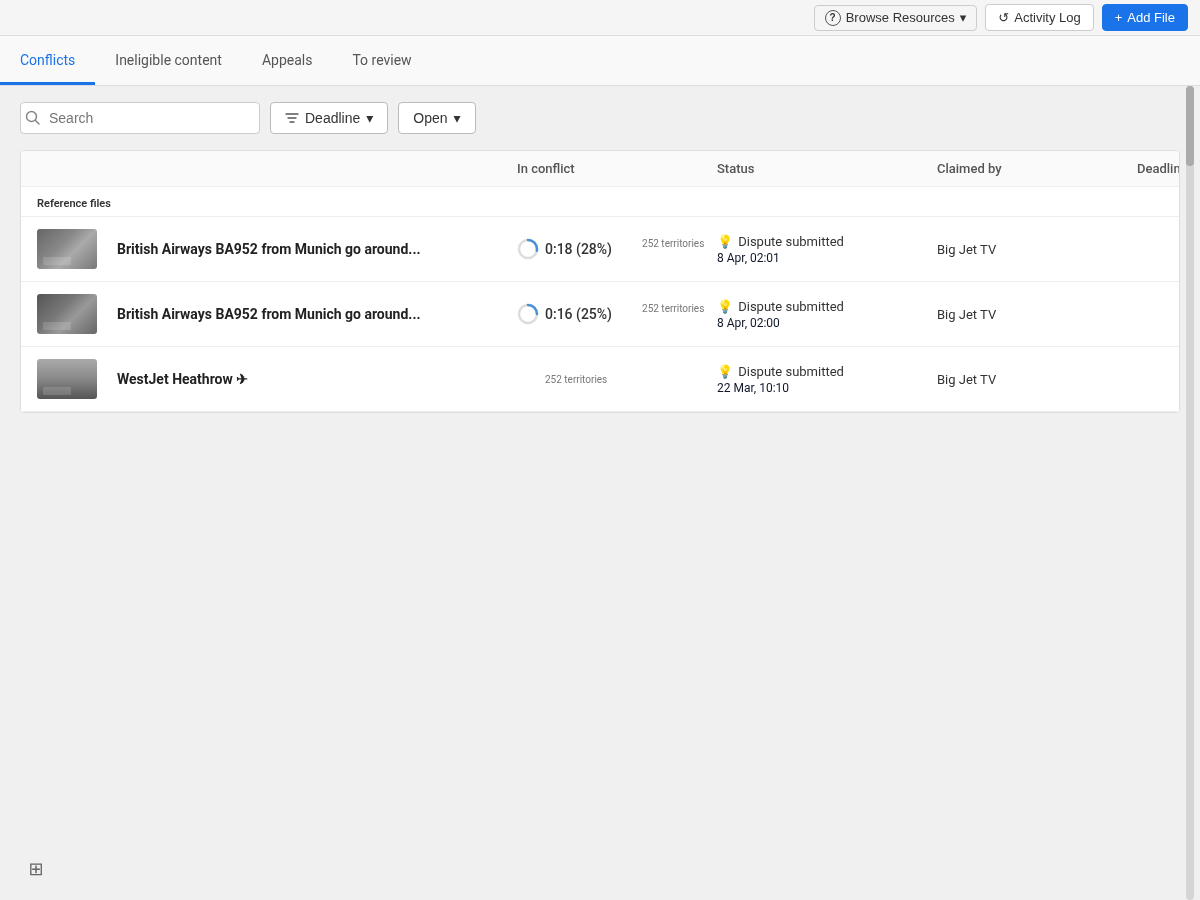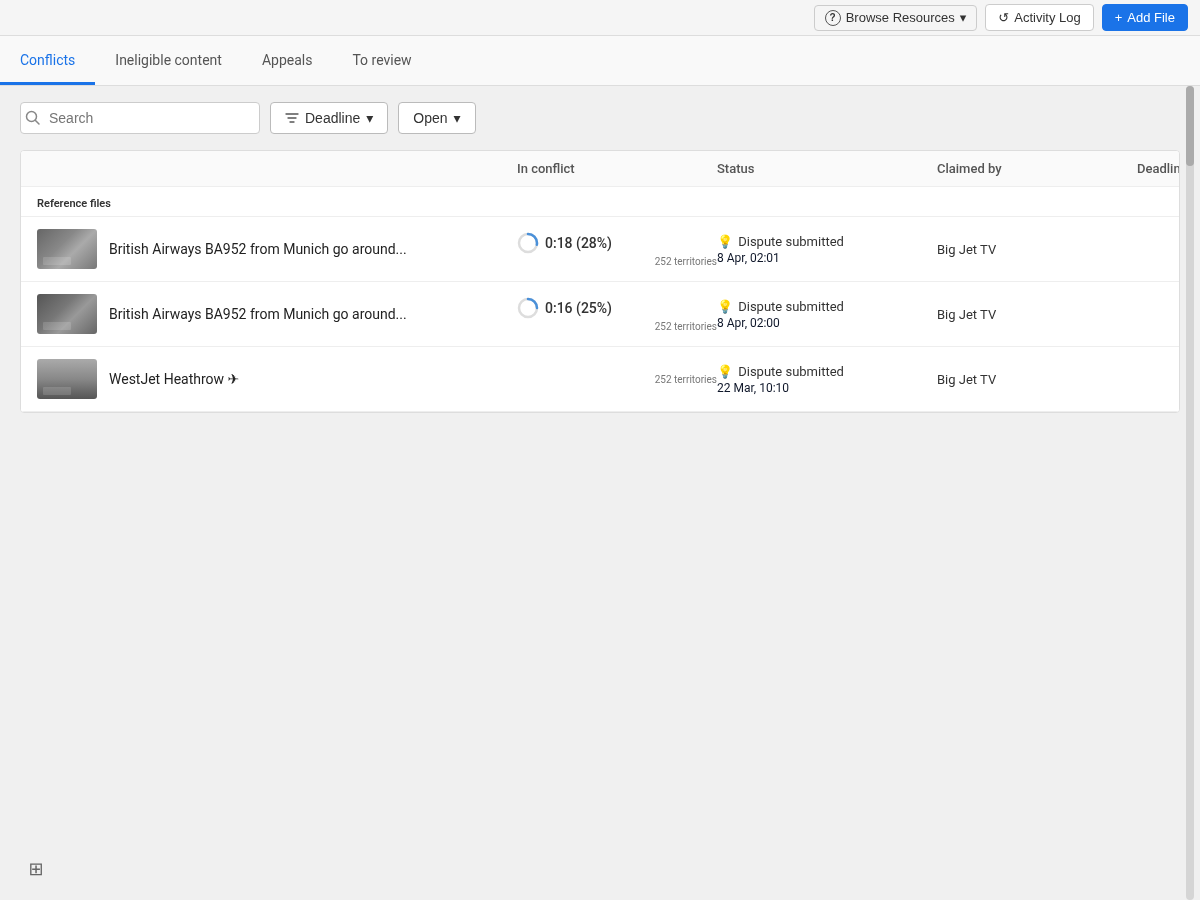--- a/index.html
+++ b/index.html
@@ -198,27 +198,28 @@
       bottom: 4px;
       left: 6px;
       width: 28px;
       height: 8px;
       background: rgba(255,255,255,0.15);
       border-radius: 1px;
     }
 
     .file-title {
       font-size: 14px;
-      font-weight: 400;
+      font-weight: 700;
       color: #222;
+      margin-left: 8px;
     }
 
     .conflict-cell {
       display: flex;
-      flex-direction: column;
+      flex-direction: row;
       gap: 2px;
     }
 
     .conflict-time {
       display: flex;
       align-items: center;
       gap: 6px;
       font-size: 14px;
       color: #333;
       font-weight: 500;

